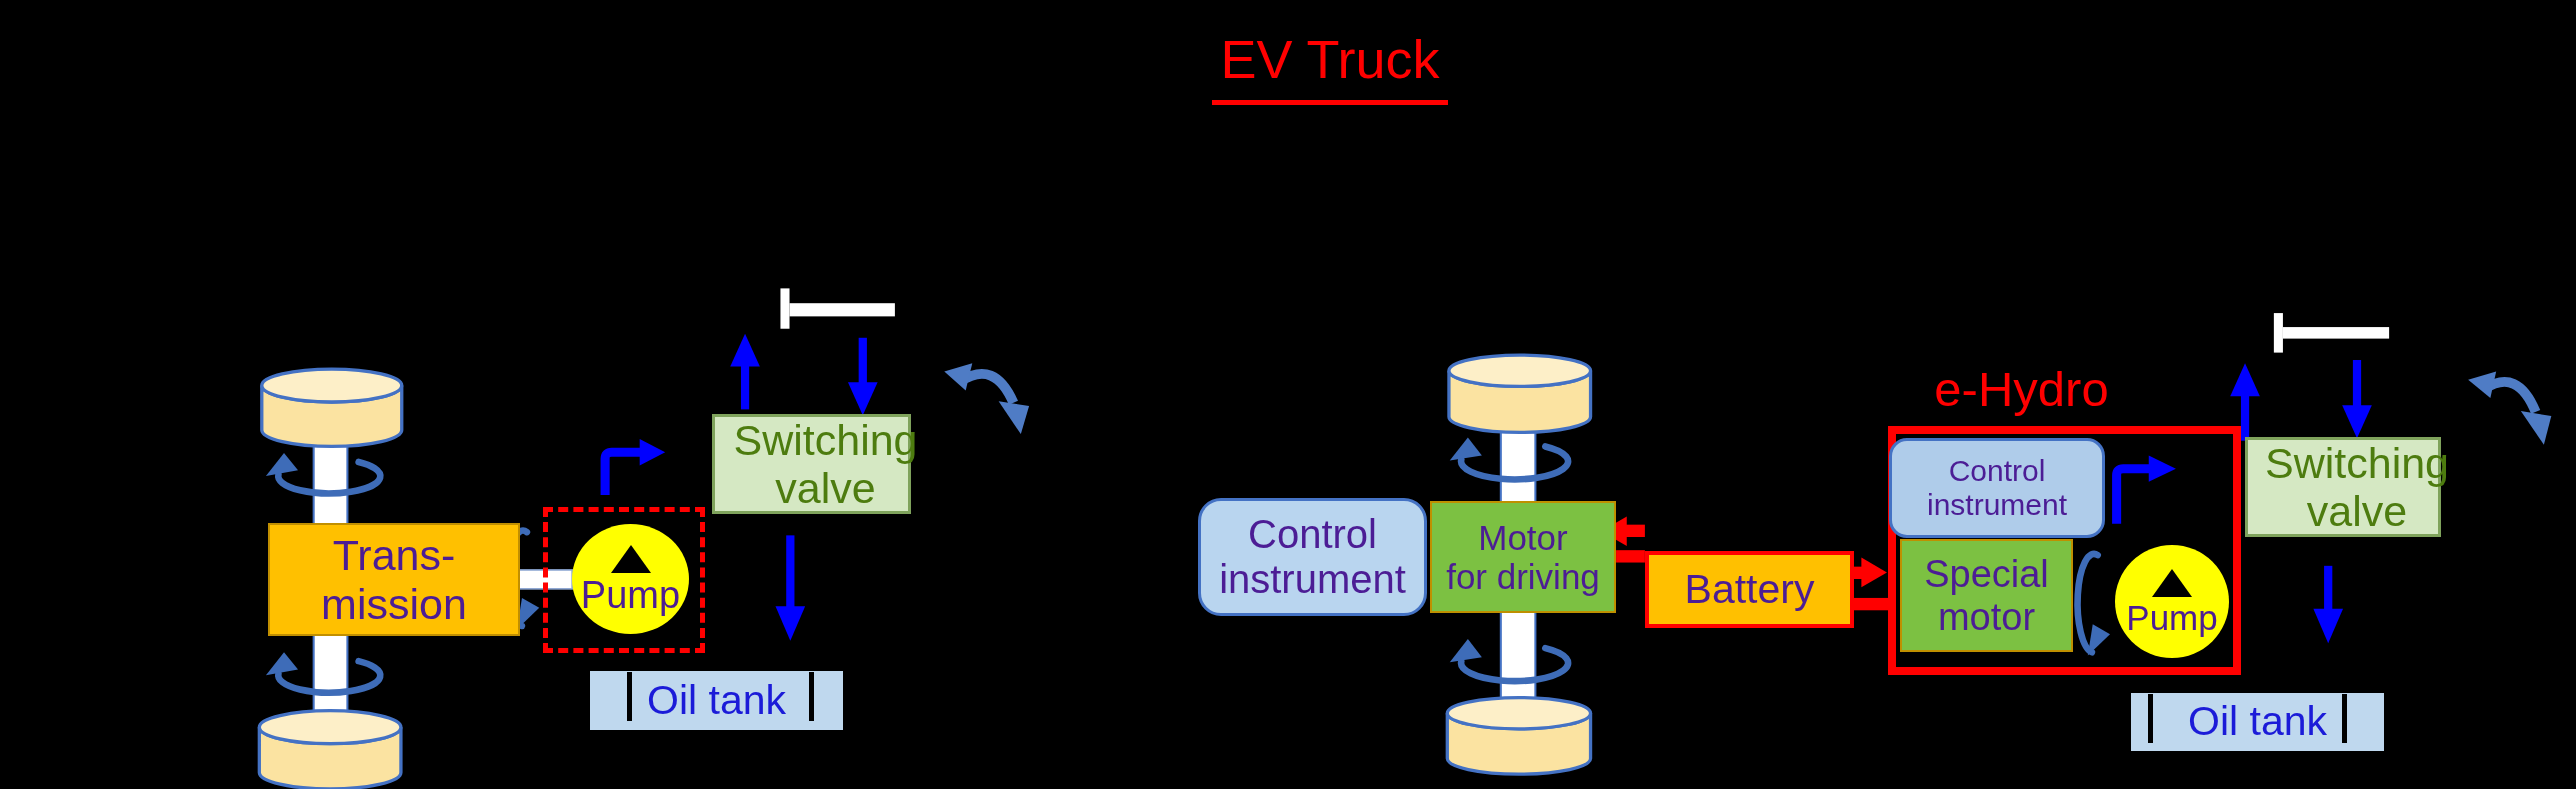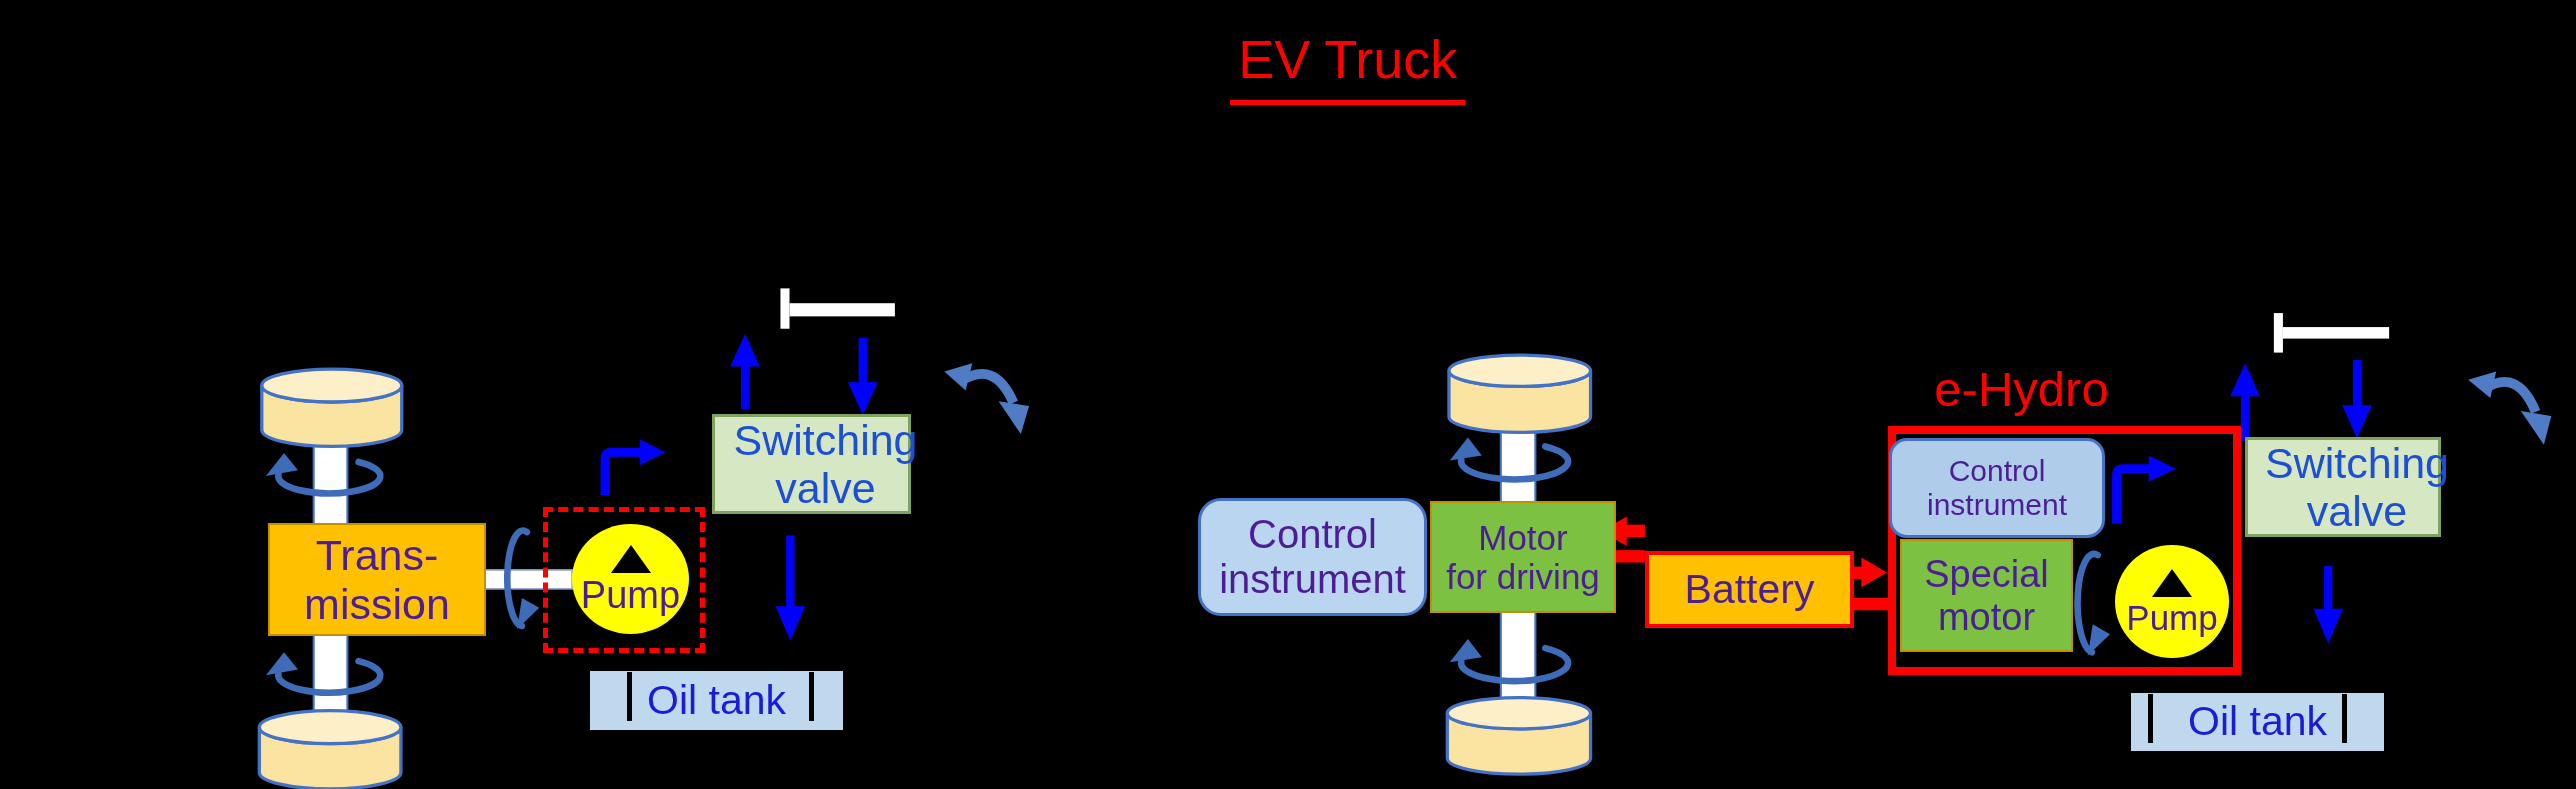--- a/index.html
+++ b/index.html
@@ -3,29 +3,29 @@
 <meta charset="utf-8">
 <style>
   html,body{margin:0;padding:0;background:#000;}
   #canvas{position:relative;width:2576px;height:790px;background:#000;overflow:hidden;
           font-family:"Liberation Sans",sans-serif;}
   #diagram-svg{position:absolute;left:0;top:0;z-index:1;}
   .box{position:absolute;box-sizing:border-box;display:flex;align-items:center;justify-content:center;
        text-align:center;z-index:2;color:#4c1d95;}
   .label{white-space:pre-line;line-height:1.12;}
   
-  .title-wrap{position:absolute;left:1230px;top:28px;width:288px;z-index:2;}
+  .title-wrap{position:absolute;left:1186px;top:28px;width:288px;text-align:center;z-index:2;}
   .title-text{display:inline-block;color:#FF0000;font-size:54px;border-bottom:5.8px solid #FF0000;
               padding:0 8.2px 10px 8.2px;}
   
   .engine{left:54px;top:501px;width:212px;height:152px;background:#A9B6CE;border:3.3px solid #4472C4;
           border-radius:25px;font-size:59px;}
-  .transmission{left:268px;top:523px;width:218px;height:113px;background:#FFC000;border:2.5px solid #C18F00;
+  .transmission{left:268px;top:523px;width:252px;height:113px;background:#FFC000;border:2.5px solid #C18F00;
           font-size:43px;}
-  .valve{background:#D5E8C3;border:3.3px solid #7FA35C;color:#1d4ed8;font-size:43px;padding-left:28px;}
+  .valve{background:#D5E8C3;border:3.3px solid #7FA35C;color:#4d7c0f;font-size:43px;padding-left:28px;}
   .valve-left{left:712px;top:414px;width:199px;height:100px;}
   .valve-right{left:2245px;top:437px;width:196px;height:100px;}
   .tank{background:#BFD8EE;font-size:41px;color:#1B1BD8;justify-content:center;}
   .tank-left{left:590px;top:671px;width:253px;height:59px;}
   .tank-right{left:2131px;top:693px;width:253px;height:58px;}
   .tank-mark{position:absolute;top:0.8px;width:5px;height:49px;background:#000;}
   .dashed-box{left:543px;top:507px;width:162px;height:146px;border:5.8px dashed #FF0000;z-index:2;}
   .pump{border-radius:50%;background:#FFFF00;flex-direction:column;z-index:3;}
   .pump-left{left:572px;top:524px;width:117px;height:110px;font-size:38px;}
   .pump-right{left:2115px;top:545px;width:114px;height:113px;font-size:35px;}

